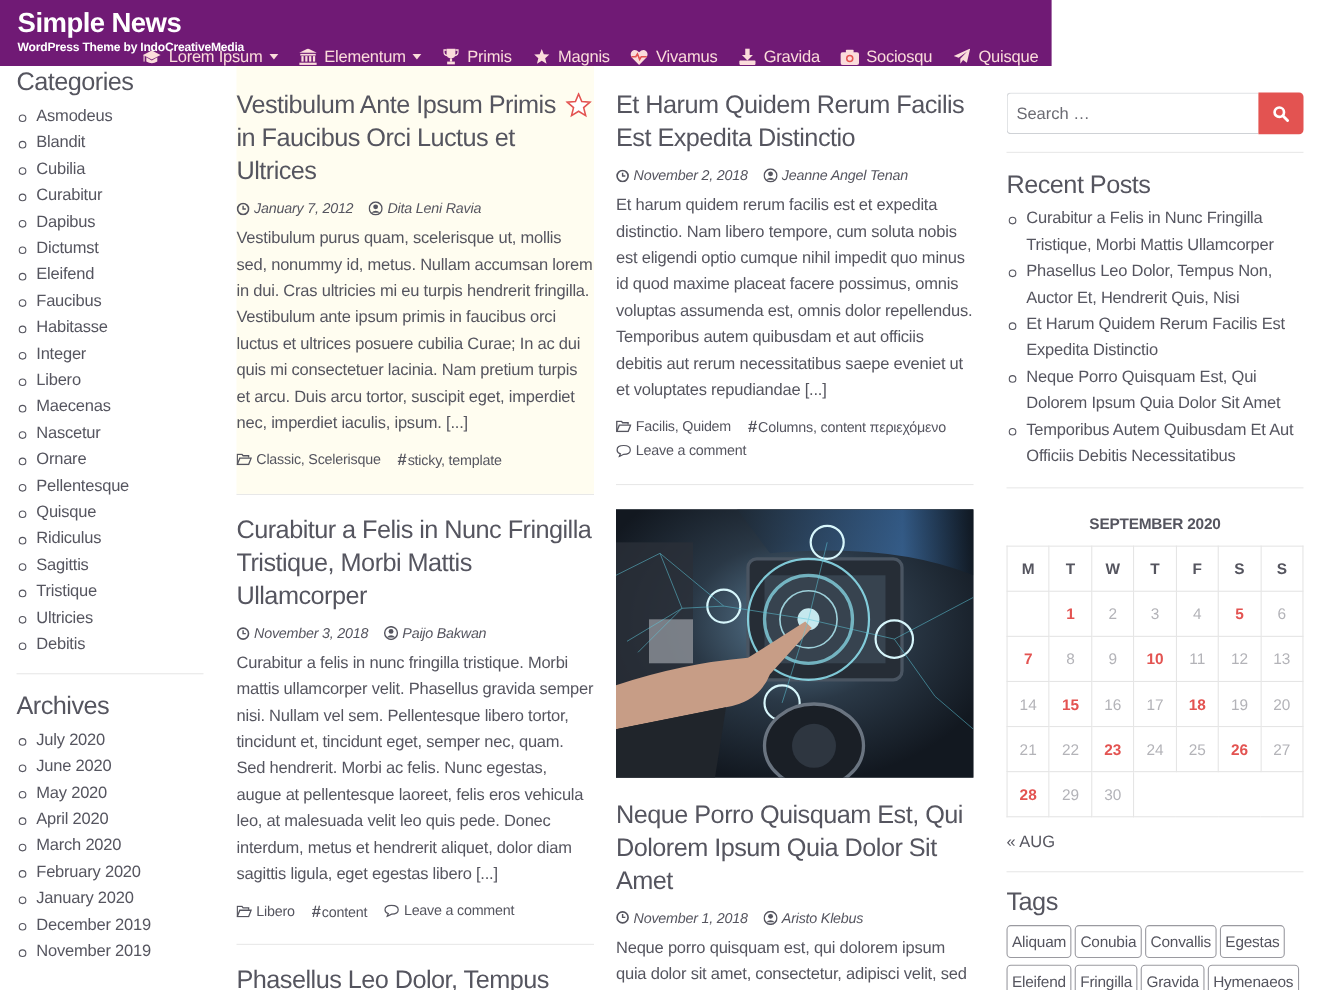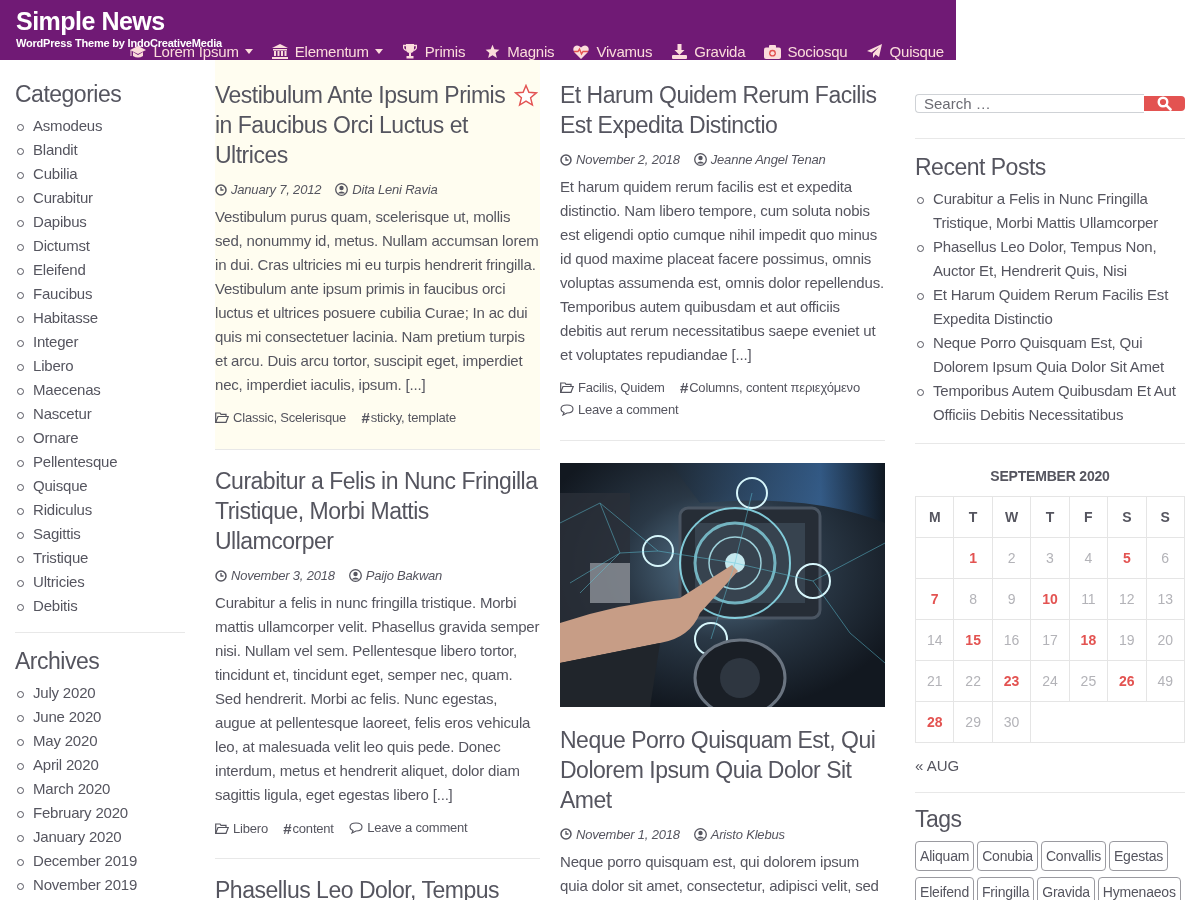--- a/index.html
+++ b/index.html
@@ -38,21 +38,21 @@
   .meta .m svg { margin-right: 4px; }
   .excerpt { font-size: 15px; line-height: 24px; color: #55555f; margin-top: 8px; letter-spacing: -0.2px; }
   .foot { font-size: 13px; color: #55555f; margin-top: 10px; line-height: 21px; letter-spacing: -0.2px; }
   .foot .m { display: inline-flex; align-items: center; margin-right: 12px; }
   .foot .m svg { margin-right: 4px; }
   .star { position: absolute; right: 2px; top: 24px; }
 
   .thumb { width: 325px; height: 244px; position: relative; overflow: hidden; background: #1b222c; }
 
   
-  .search { display: flex; margin-top: 24px; height: 38px; align-items: center; }
+  .search { display: flex; margin-top: 24px; height: 38px; }
   .search-input { flex: 1; border: 1px solid #cfd2d6; border-right: none; border-radius: 4px 0 0 4px; padding: 0 8px; font-size: 15px; color: #55555f; font-family: "Liberation Sans", sans-serif; outline: none; }
   .search-input::placeholder { color: #6b6b73; }
   .search-btn { width: 41px; background: #e35351; border: none; border-radius: 0 4px 4px 0; display: flex; align-items: center; justify-content: center; }
 
   
   .cal-caption { text-align: center; font-size: 14px; font-weight: bold; color: #55555f; margin-top: 24px; letter-spacing: -0.2px; }
   .cal { border-collapse: collapse; margin-top: 12px; width: 270px; }
   .cal th, .cal td { border: 1px solid #e5e5e5; height: 41px; text-align: center; font-size: 14px; }
   .cal th { color: #55555f; font-weight: bold; }
   .cal td { color: #b3b3b8; }
@@ -153,21 +153,21 @@
           <svg width="15" height="15" viewBox="0 0 15 15">
             <path d="M15 0 L0 7 L4.5 8.5 L12 3 L6 9.5 L6 14 L8.5 10.5 L12 13 Z" fill="#fbdcdb"></path>
           </svg>
         </span>
       <span>Quisque</span>
     </a>
   </nav>
 </div>
 
 <aside class="col-left">
-  <section style="padding-top:20px;">
+  <section style="">
     <h2 class="widget-title">Categories</h2>
     <ul class="wlist">
       <li>Asmodeus</li>
       <li>Blandit</li>
       <li>Cubilia</li>
       <li>Curabitur</li>
       <li>Dapibus</li>
       <li>Dictumst</li>
       <li>Eleifend</li>
       <li>Faucibus</li>
@@ -464,21 +464,21 @@
             <td>19</td>
             <td>20</td>
           </tr>
           <tr>
             <td>21</td>
             <td>22</td>
             <td class="hl">23</td>
             <td>24</td>
             <td>25</td>
             <td class="hl">26</td>
-            <td>49</td>
+            <td>27</td>
           </tr>
           <tr>
             <td class="hl">28</td>
             <td>29</td>
             <td>30</td>
             <td class="empty" colspan="4"></td>
           </tr>
         </tbody>
     </table>
     <div class="cal-nav">« AUG</div>

